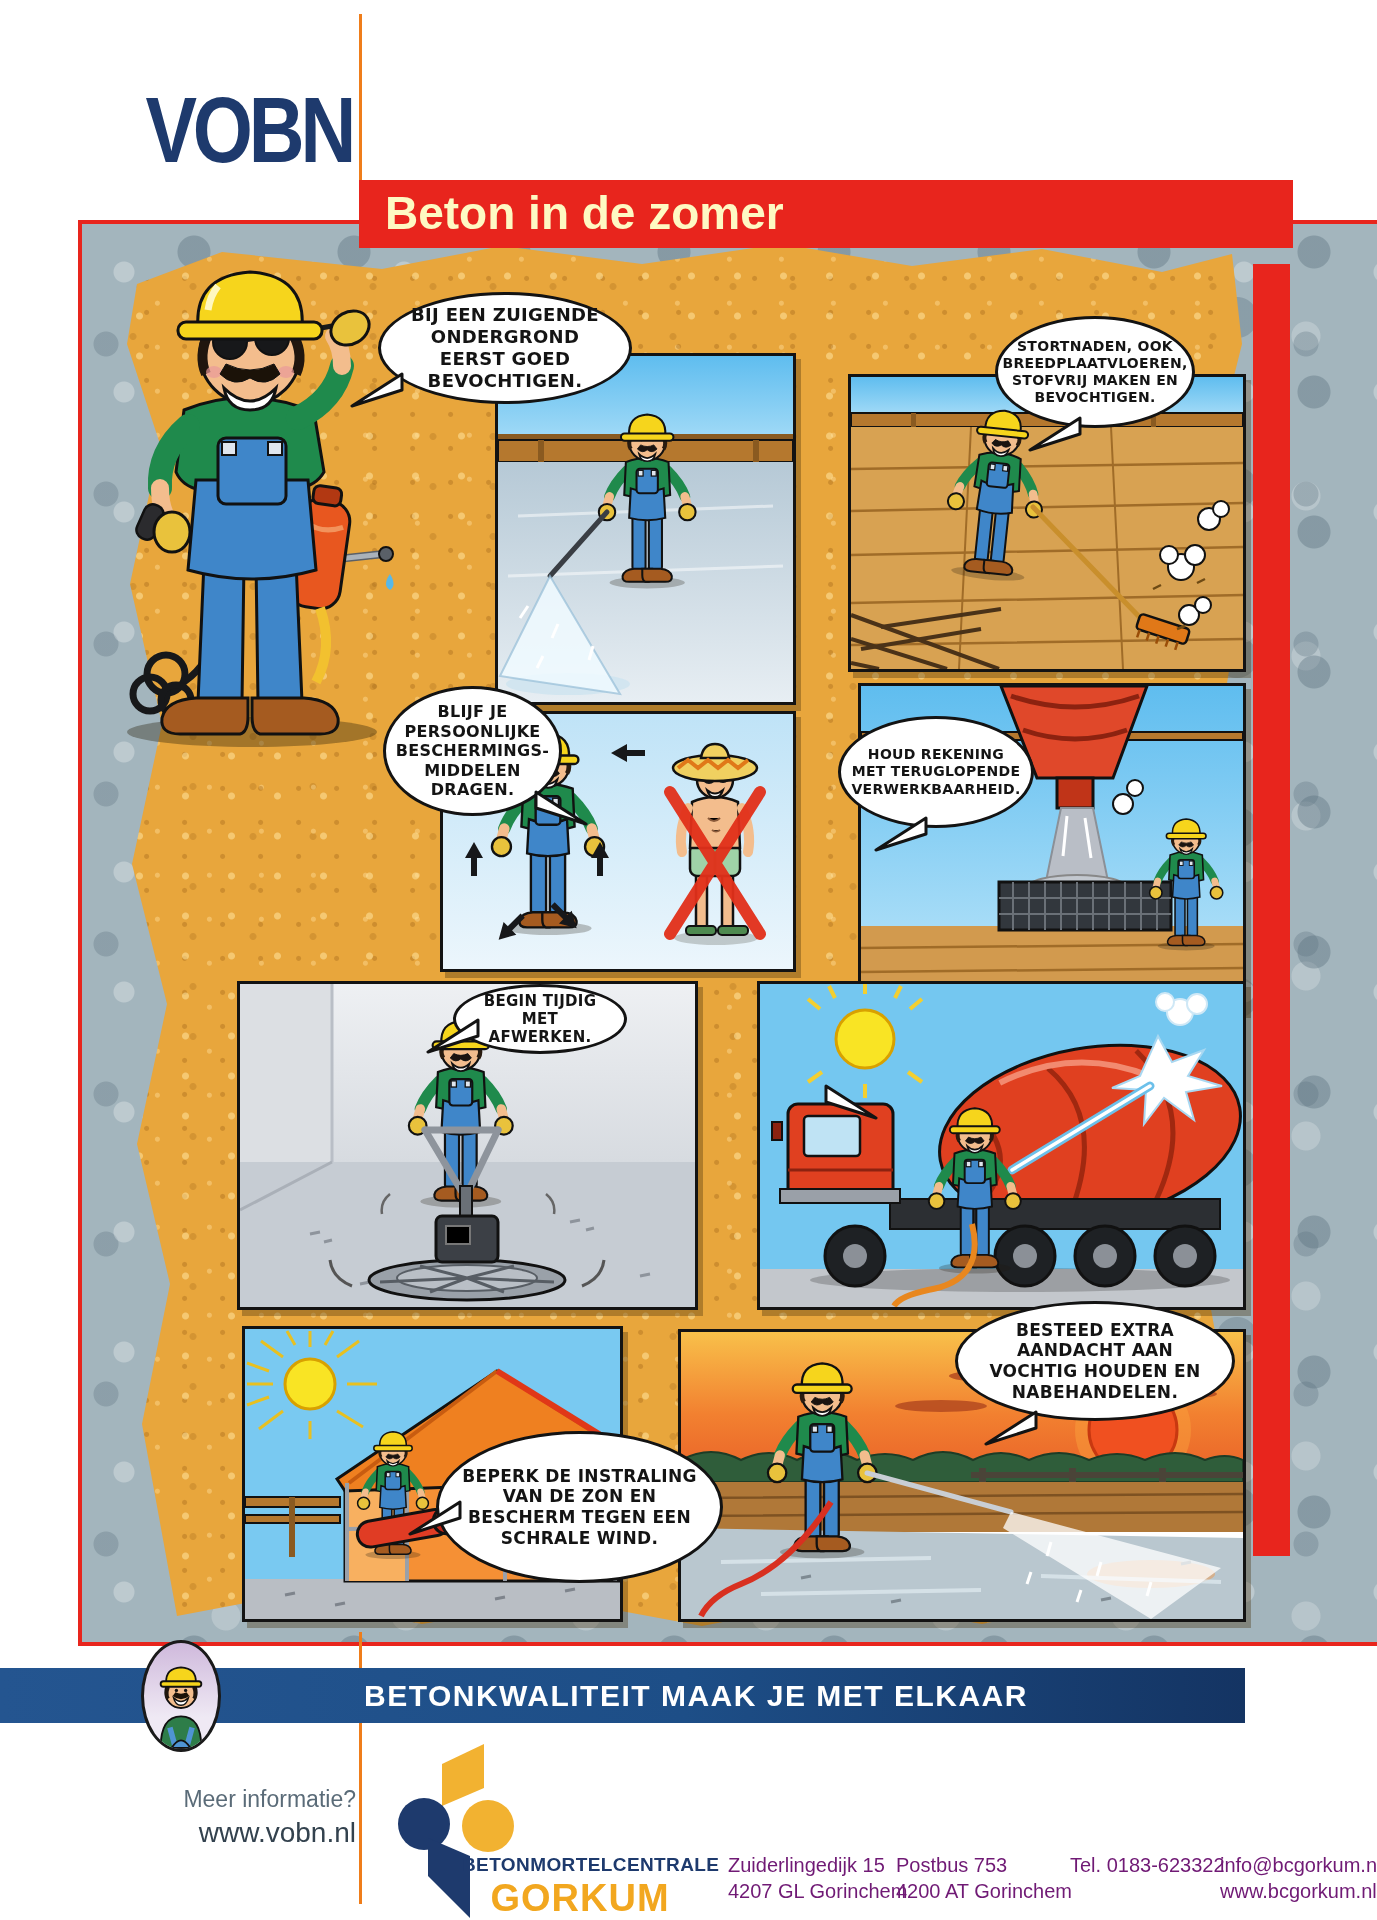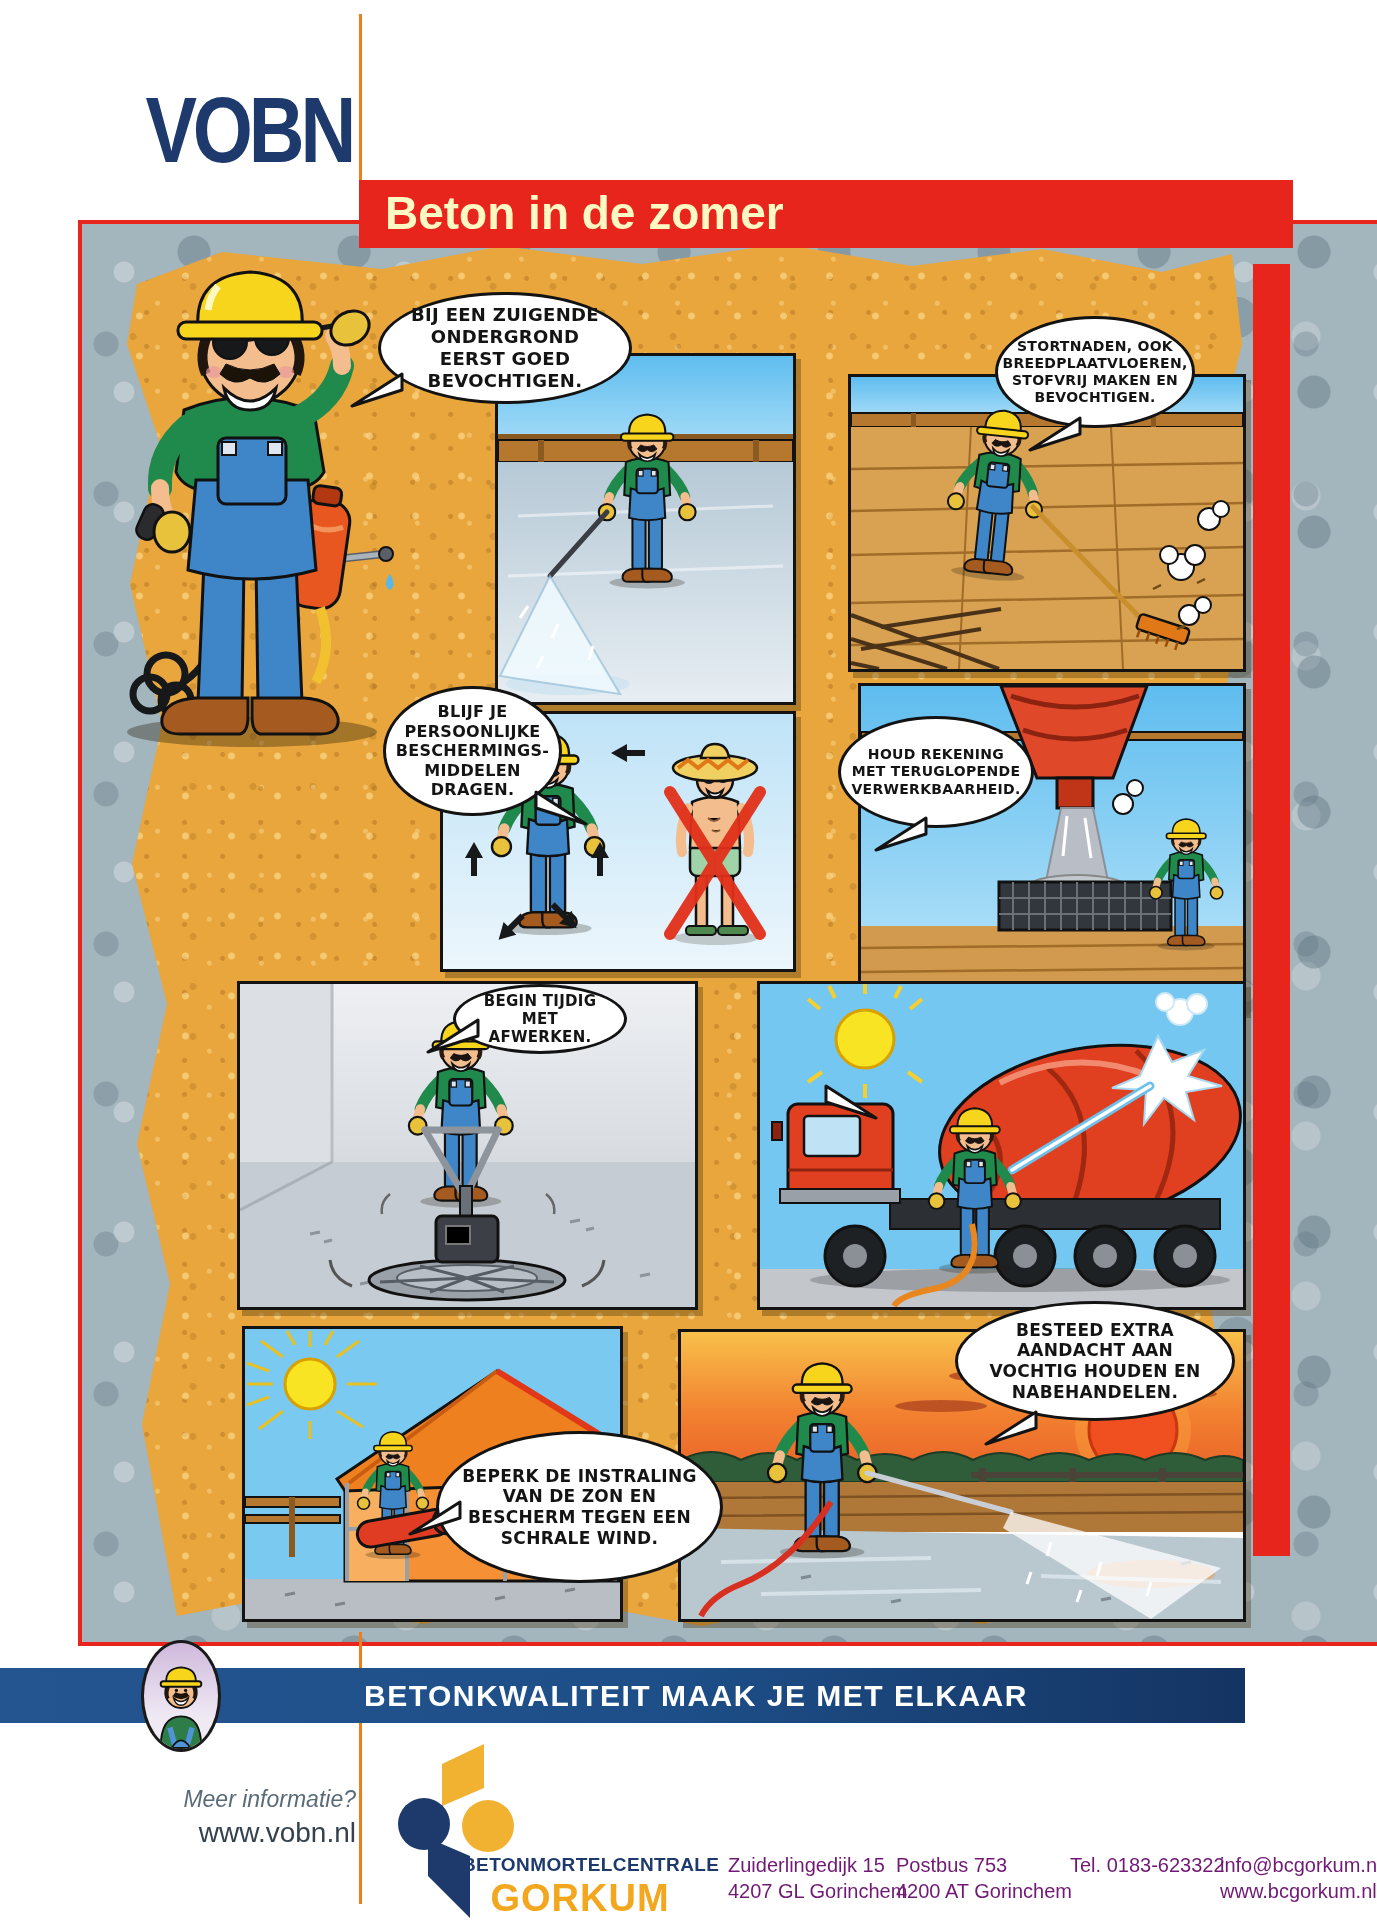--- a/index.html
+++ b/index.html
@@ -62,21 +62,21 @@
   .tagline-bar .t{color:#fff;font-weight:bold;font-size:30px;line-height:55px;padding-left:364px;
     letter-spacing:1.5px;font-family:"Liberation Sans",sans-serif;}
   .avatar{position:absolute;left:141px;top:1640px;width:80px;height:112px;z-index:3;
     border:3px solid #1a1a1a;border-radius:50%;box-sizing:border-box;overflow:hidden;
     background:linear-gradient(#cfb9dc 0%,#efe9f4 70%);}
   .avatar svg{width:100%;height:100%;}
 
   
   .bottom-orange-line{position:absolute;left:359px;top:1632px;width:3px;height:272px;background:#ef7d1a;z-index:1;}
   .more-info{position:absolute;left:120px;top:1786px;width:236px;text-align:right;
-    font-style:italic;font-size:23px;color:#5a6b78;}
+    font-size:23px;color:#5a6b78;}
   .vobn-url{position:absolute;left:120px;top:1817px;width:236px;text-align:right;
     font-size:28px;color:#33424e;}
   .gorkum-logo{position:absolute;left:396px;top:1742px;width:120px;height:178px;}
   .company{position:absolute;left:462px;top:1854px;width:236px;text-align:center;}
   .company .l1{color:#1e3a6d;font-weight:bold;font-size:19px;letter-spacing:.4px;}
   .company .l2{color:#f2a71f;font-weight:bold;font-size:38px;letter-spacing:1px;margin-top:1px;}
   .addr{position:absolute;top:1852px;font-size:20px;line-height:26px;color:#701a75;}
   .addr.c1{left:728px;} .addr.c2{left:896px;} .addr.c3{left:1070px;} .addr.c4{left:1220px;}
 </style>
 </head>

